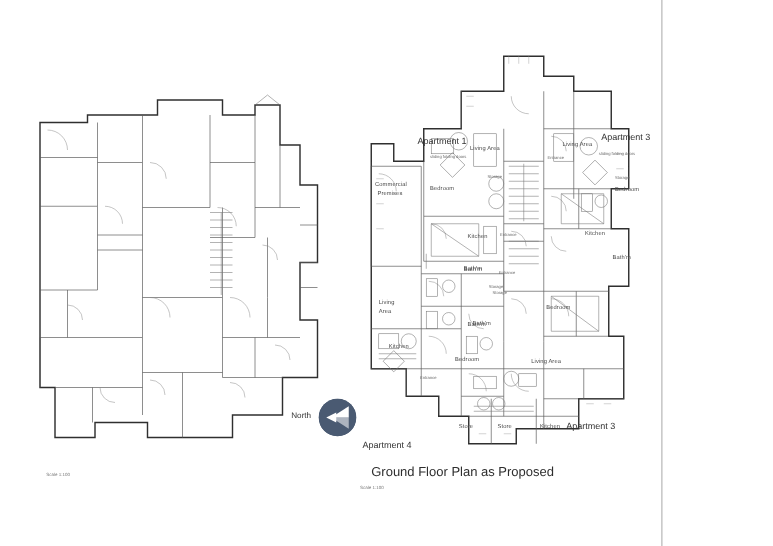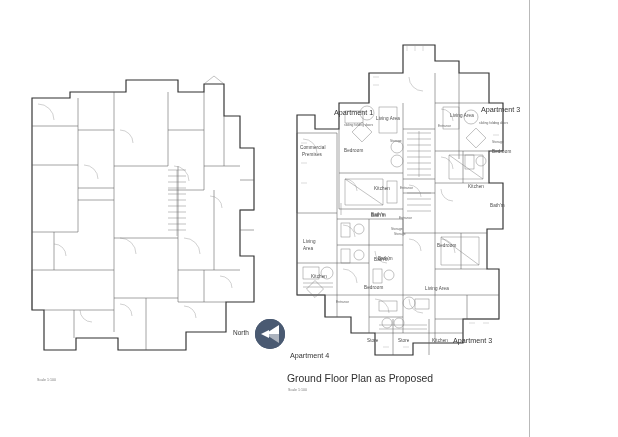--- a/index.html
+++ b/index.html
@@ -240,21 +240,21 @@
   <div class="lbl" style="left:398px;top:338px;">Store</div>
 
   <div class="lbl" style="left:303px;top:239px;">Living</div>
   <div class="lbl" style="left:303px;top:246px;">Area</div>
   <div class="lbl" style="left:311px;top:274px;">Kitchen</div>
   <div class="lbl-sm" style="left:336px;top:300px;">Entrance</div>
   <div class="lbl" style="left:364px;top:285px;">Bedroom</div>
   <div class="lbl" style="left:378px;top:256px;">Bath'm</div>
   <div class="lbl-sm" style="left:391px;top:227px;">Storage</div>
 
-  <div class="plan-title" style="left:287px;top:373px;text-align:center;">Ground Floor Plan as Proposed</div>
+  <div class="plan-title" style="left:297px;top:373px;text-align:center;">Ground Floor Plan as Proposed</div>
   <div class="plan-scale" style="left:288px;top:388px;">Scale 1:100</div>
 
   <div class="north-lbl">North</div>
   <div class="compass">
     <svg width="30" height="30" viewBox="0 0 30 30">
       <circle cx="15" cy="15" r="15" fill="#4a5a72"></circle>
       <path d="M24,6 L10,15 L24,15 Z" fill="#ffffff"></path>
       <path d="M24,24 L10,15 L24,15 Z" fill="#ffffff" opacity="0.55"></path>
       <path d="M6,15 L14,11 L14,19 Z" fill="#ffffff"></path>
     </svg>

